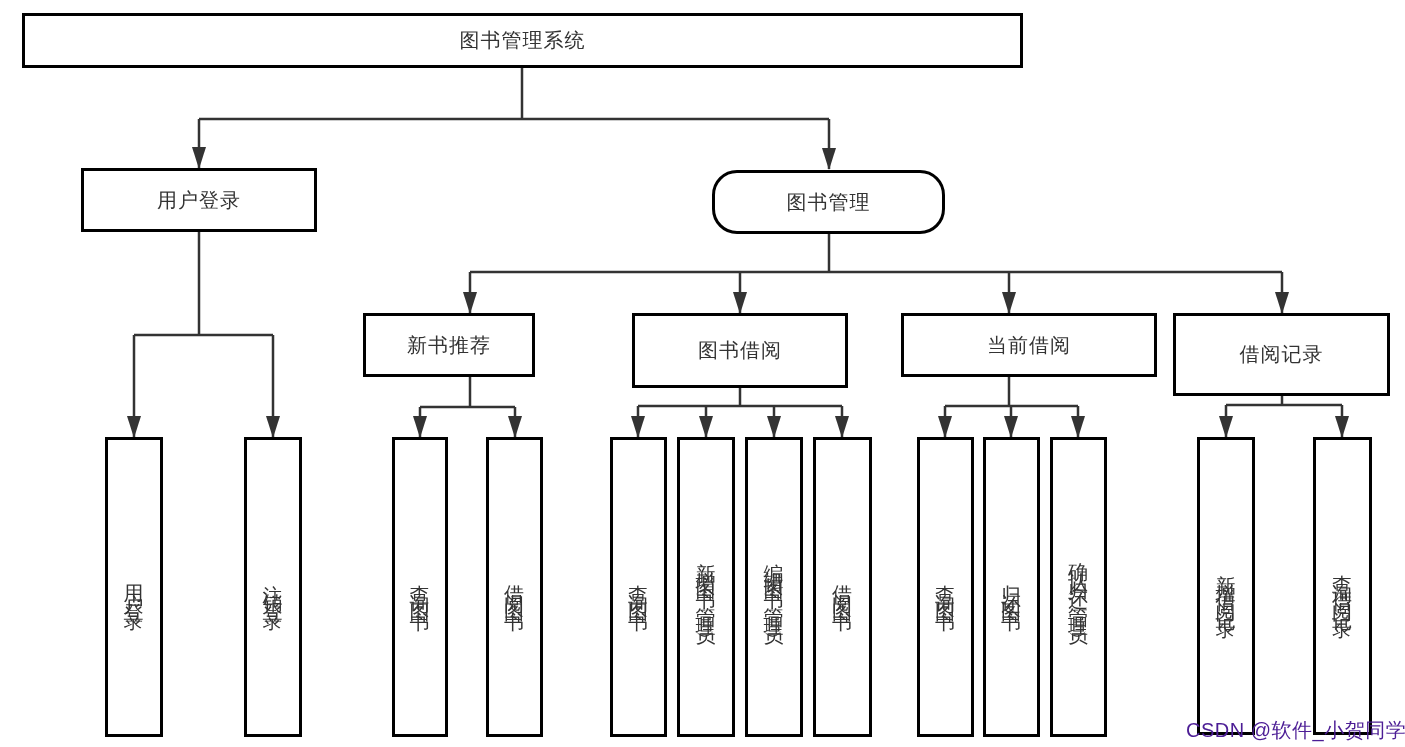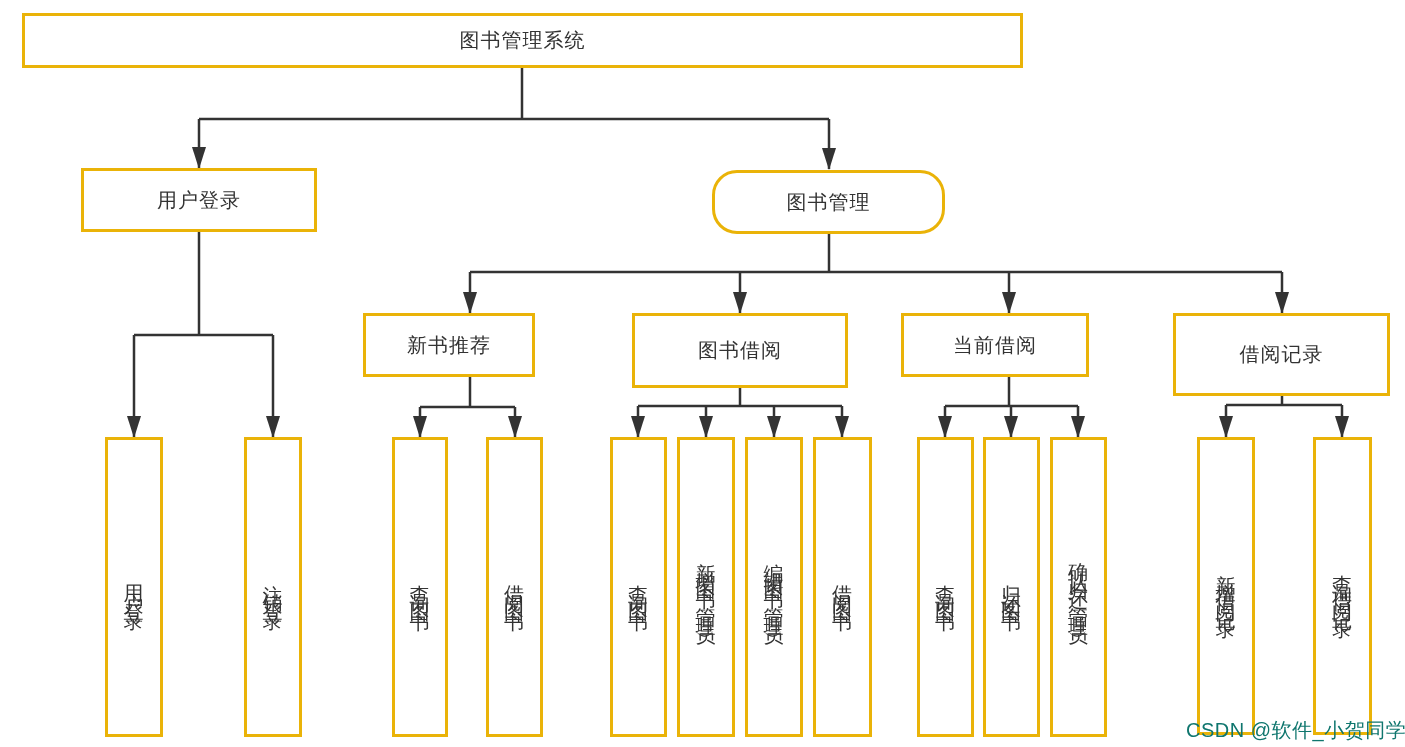--- a/index.html
+++ b/index.html
@@ -23,21 +23,21 @@
     height: 747px;
   }
   #connectors line, #connectors path.link {
     stroke: #333333;
     stroke-width: 2.5;
     fill: none;
   }
   .node {
     position: absolute;
     box-sizing: border-box;
-    border: 3px solid #eab308;
+    border: 3px solid #000000;
     background: #ffffff;
     display: flex;
     align-items: center;
     justify-content: center;
     color: #333333;
   }
   .h-node {
     font-size: 20px;
     letter-spacing: 1px;
     white-space: nowrap;
@@ -48,21 +48,21 @@
     font-size: 20px;
     letter-spacing: 9px;
     line-height: 1;
     white-space: nowrap;
   }
   #watermark {
     position: absolute;
     left: 1186px;
     top: 717px;
     font-size: 20px;
-    color: #0f766e;
+    color: #4c1d95;
     letter-spacing: 0.5px;
     white-space: nowrap;
     z-index: 5;
   }
 </style>
 </head>
 <body>
 
 <div id="stage">
 
@@ -114,21 +114,21 @@
     <line x1="1342" y1="405" x2="1342" y2="437" marker-end="url(#arrow)"></line>
   </svg>
 
   <div class="node h-node" style="left:22px; top:13px; width:1001px; height:55px;">图书管理系统</div>
 
   <div class="node h-node" style="left:81px; top:168px; width:236px; height:64px;">用户登录</div>
   <div class="node h-node" style="left:712px; top:170px; width:233px; height:64px;border-radius:25px;">图书管理</div>
 
   <div class="node h-node" style="left:363px; top:313px; width:172px; height:64px;">新书推荐</div>
   <div class="node h-node" style="left:632px; top:313px; width:216px; height:75px;">图书借阅</div>
-  <div class="node h-node" style="left:901px; top:313px; width:188px; height:64px;">当前借阅</div>
+  <div class="node h-node" style="left:901px; top:313px; width:256px; height:64px;">当前借阅</div>
   <div class="node h-node" style="left:1173px; top:313px; width:217px; height:83px;">借阅记录</div>
 
   <div class="node v-node" style="left:105px; top:437px; width:58px; height:300px;">
     <span>用户登录</span>
   </div>
   <div class="node v-node" style="left:244px; top:437px; width:58px; height:300px;">
     <span>注销登录</span>
   </div>
 
   <div class="node v-node" style="left:392px; top:437px; width:56px; height:300px;">

